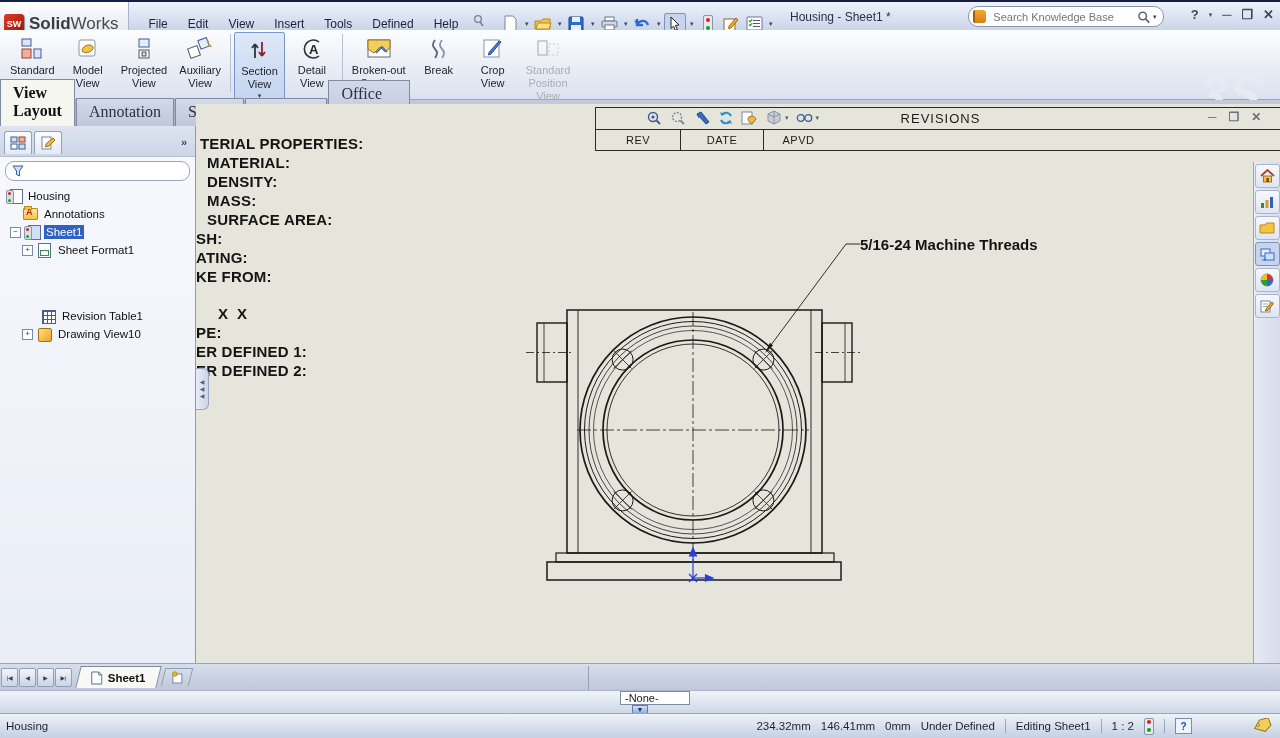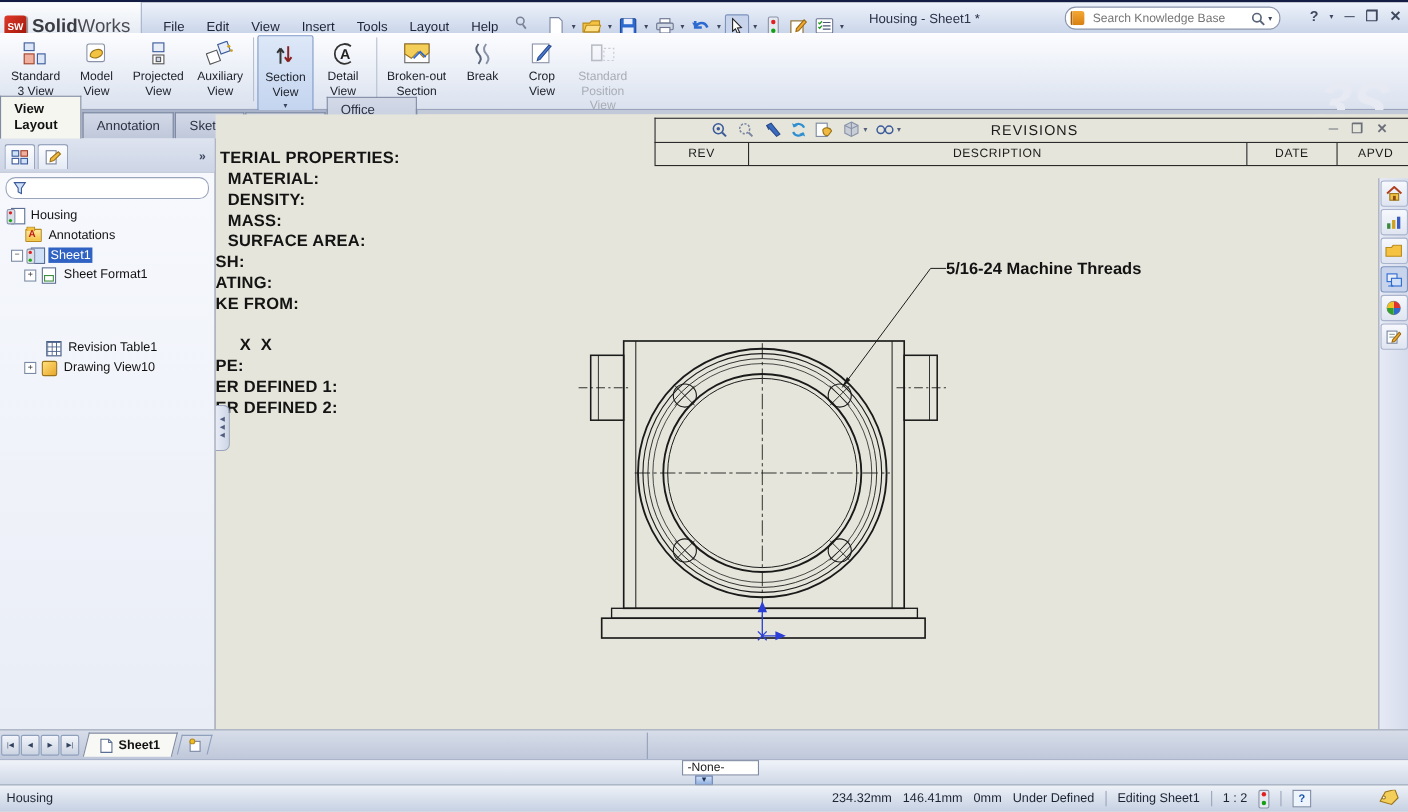--- a/index.html
+++ b/index.html
@@ -45,22 +45,22 @@
   .rbtn .rlabel{font-size:11px;color:#20242e;text-align:center;white-space:pre-line;line-height:13px;margin-top:2px;}
   .rbtn.active{background:linear-gradient(#dde8f8,#c3d4ef);border:1px solid #7a96c9;border-radius:2px;box-sizing:border-box;}
   .rbtn.disabled .rlabel{color:#a9adb5;}
   .rbtn .rdrop{font-size:7px;color:#39435c;margin-top:1px;}
   .rsep{width:1px;height:58px;background:#b7c0d2;margin:4px 3px 0;}
   .watermark{position:absolute;right:18px;top:34px;font-size:52px;font-style:italic;
     color:#e7eaf2;font-weight:bold;transform:skewX(-12deg);user-select:none;}
   
   .workspace{position:absolute;left:0;top:100px;width:1280px;height:563px;}
   .tabstrip{position:absolute;left:0;top:0;width:380px;height:26px;background:#a9b3c9;display:flex;align-items:flex-end;}
-  .tab{font-size:12px;color:#2c3242;background:linear-gradient(#d3d9e7,#bfc7da);
-    border:1px solid #7f8aa3;border-bottom:none;padding:4px 12px 5px;margin-right:1px;cursor:default;}
+  .tab{font-size:16px;color:#2c3242;background:linear-gradient(#d3d9e7,#bfc7da);
+    border:1px solid #7f8aa3;border-bottom:none;padding:4px 12px 5px;margin-right:1px;cursor:default;font-family:Liberation Serif, serif;}
   .tab.active{background:#f6f6f1;font-weight:bold;color:#111;position:relative;z-index:2;padding-bottom:6px;}
   .graybar{position:absolute;left:380px;top:0;width:900px;height:4px;background:#c2cada;}
   
   .lpanel{position:absolute;left:0;top:26px;width:196px;height:537px;
     background:linear-gradient(#f7f9fd,#e9edf6);border-right:1px solid #8e99b2;box-sizing:border-box;}
   .lp-tabs{height:28px;background:linear-gradient(#dde3ef,#cdd5e6);display:flex;align-items:center;
     border-bottom:1px solid #b4bdd0;padding:2px 4px 0;}
   .lp-tab{width:26px;height:22px;border:1px solid #93a0ba;border-bottom:none;background:linear-gradient(#fcfdff,#e4eaf4);
     border-radius:3px 3px 0 0;margin-right:2px;display:flex;align-items:center;justify-content:center;}
   .chev{margin-left:auto;font-size:11px;color:#3c475f;font-weight:bold;padding-right:4px;}
@@ -169,21 +169,21 @@
   <div class="brand">
     <div class="swcube">SW</div>
     <div class="brandtxt"><b>Solid</b><span>Works</span></div>
   </div>
   <div class="menus">
     <span class="menu-item">File</span>
     <span class="menu-item">Edit</span>
     <span class="menu-item">View</span>
     <span class="menu-item">Insert</span>
     <span class="menu-item">Tools</span>
-    <span class="menu-item">Layout</span>
+    <span class="menu-item">Defined</span>
     <span class="menu-item">Help</span>
     <svg class="pin-icon" viewBox="0 0 14 14">
         <circle cx="7" cy="5" r="3.4" fill="none" stroke="#5a6478" stroke-width="1.4"></circle>
         <line x1="9" y1="8" x2="12" y2="12" stroke="#5a6478" stroke-width="1.6"></line>
       </svg>
   </div>
   <div class="qtb">
     <div class="qbtn">
         <svg width="15" height="17" viewBox="0 0 15 17">
           <path d="M2 1h8l3 3v12H2z" fill="#fff" stroke="#7a86a0"></path>
@@ -408,21 +408,20 @@
       <div class="nline n-i3">X  X</div>
       <div class="nline">PE:</div>
       <div class="nline">ER DEFINED 1:</div>
       <div class="nline">ER DEFINED 2:</div>
     </div>
 
     <div class="rev-table">
       <div class="rev-title">REVISIONS</div>
       <div class="rev-head">
         <div class="rev-cell c-rev">REV</div>
-        <div class="rev-cell c-desc">DESCRIPTION</div>
         <div class="rev-cell c-date">DATE</div>
         <div class="rev-cell c-apvd">APVD</div>
       </div>
     </div>
 
     <div class="hud">
       <div class="hic">
           <svg width="16" height="16" viewBox="0 0 16 16">
             <circle cx="7" cy="7" r="4.5" fill="none" stroke="#3a5a9a" stroke-width="1.4"></circle>
             <line x1="10.5" y1="10.5" x2="14" y2="14" stroke="#3a5a9a" stroke-width="1.8"></line>

